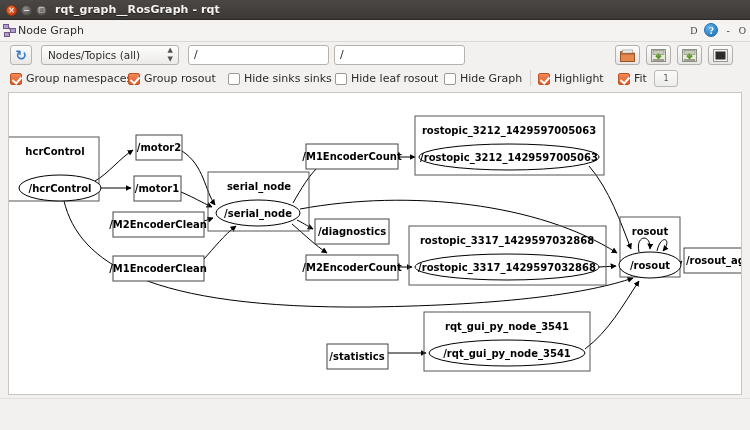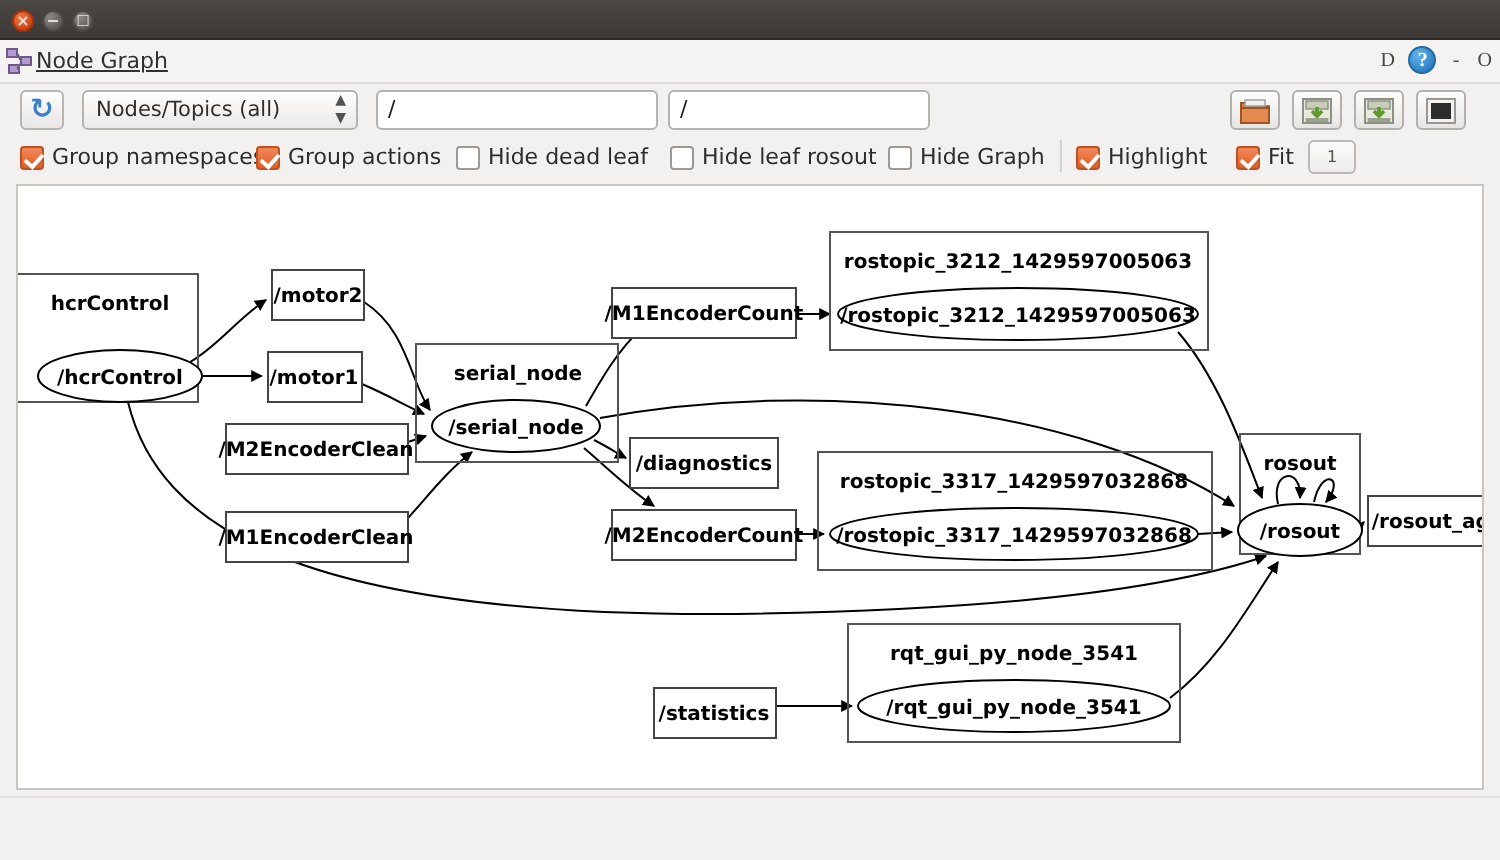--- a/index.html
+++ b/index.html
@@ -57,21 +57,21 @@
   #plugin-bar {
     position: absolute; left: 0; top: 20px; width: 750px; height: 22px;
     background: #f4f3f2;
     border-bottom: 1px solid #dcd9d6;
   }
   #plugin-icon {
     position: absolute; left: 3px; top: 4px; width: 13px; height: 13px;
   }
   #plugin-title {
     position: absolute; left: 18px; top: 4px;
-    font-size: 11px; color: #32302e; text-decoration: underline;
+    font-size: 11px; color: #32302e;
   }
   #hdr-right { position: absolute; right: 2px; top: 3px; height: 16px; font-family: Liberation Serif, serif; }
   .hdr-btn {
     display: inline-block; vertical-align: top;
     font-size: 10px; color: #4a4744; line-height: 15px;
     padding: 0 2px; margin-left: 1px;
   }
   #help-circle {
     display: inline-block; vertical-align: top;
     width: 14px; height: 14px; border-radius: 50%;
@@ -210,20 +210,21 @@
 
 <div id="window">
 
   <div id="titlebar">
     <div class="wbtn wbtn-close"></div>
     <div class="wbtn-glyph" style="left:6px">×</div>
     <div class="wbtn wbtn-min"></div>
     <div class="wbtn-glyph" style="left:21px">−</div>
     <div class="wbtn wbtn-max"></div>
     <div class="wbtn-glyph" style="left:36px;font-size:7px">□</div>
+    <div id="title-text">rqt_graph__RosGraph - rqt</div>
   </div>
 
   <div id="plugin-bar">
     <svg id="plugin-icon" viewBox="0 0 13 13">
       <rect x="0.5" y="0.5" width="5" height="4" fill="#b49ad0" stroke="#6d5a88" stroke-width="1"></rect>
       <rect x="7.5" y="4.5" width="5" height="4" fill="#b49ad0" stroke="#6d5a88" stroke-width="1"></rect>
       <rect x="1.5" y="8.5" width="5" height="4" fill="#b49ad0" stroke="#6d5a88" stroke-width="1"></rect>
       <path d="M5.5 2.5 L7.5 6.5 M7.5 7.5 L5.5 10.5" stroke="#6d5a88" stroke-width="1" fill="none"></path>
     </svg>
     <div id="plugin-title">Node Graph</div>
@@ -281,25 +282,25 @@
     </div>
   </div>
 
   <div id="toolbar2">
     <div class="cbox-item" style="left:10px">
       <span class="cbox checked"></span>
       <span class="cbox-label">Group namespaces</span>
     </div>
     <div class="cbox-item" style="left:128px">
       <span class="cbox checked"></span>
-      <span class="cbox-label">Group actions</span>
+      <span class="cbox-label">Group rosout</span>
     </div>
     <div class="cbox-item" style="left:228px">
       <span class="cbox"></span>
-      <span class="cbox-label">Hide dead leaf</span>
+      <span class="cbox-label">Hide sinks sinks</span>
     </div>
     <div class="cbox-item" style="left:335px">
       <span class="cbox"></span>
       <span class="cbox-label">Hide leaf rosout</span>
     </div>
     <div class="cbox-item" style="left:444px">
       <span class="cbox"></span>
       <span class="cbox-label">Hide Graph</span>
     </div>
     <div id="cb-sep"></div>

